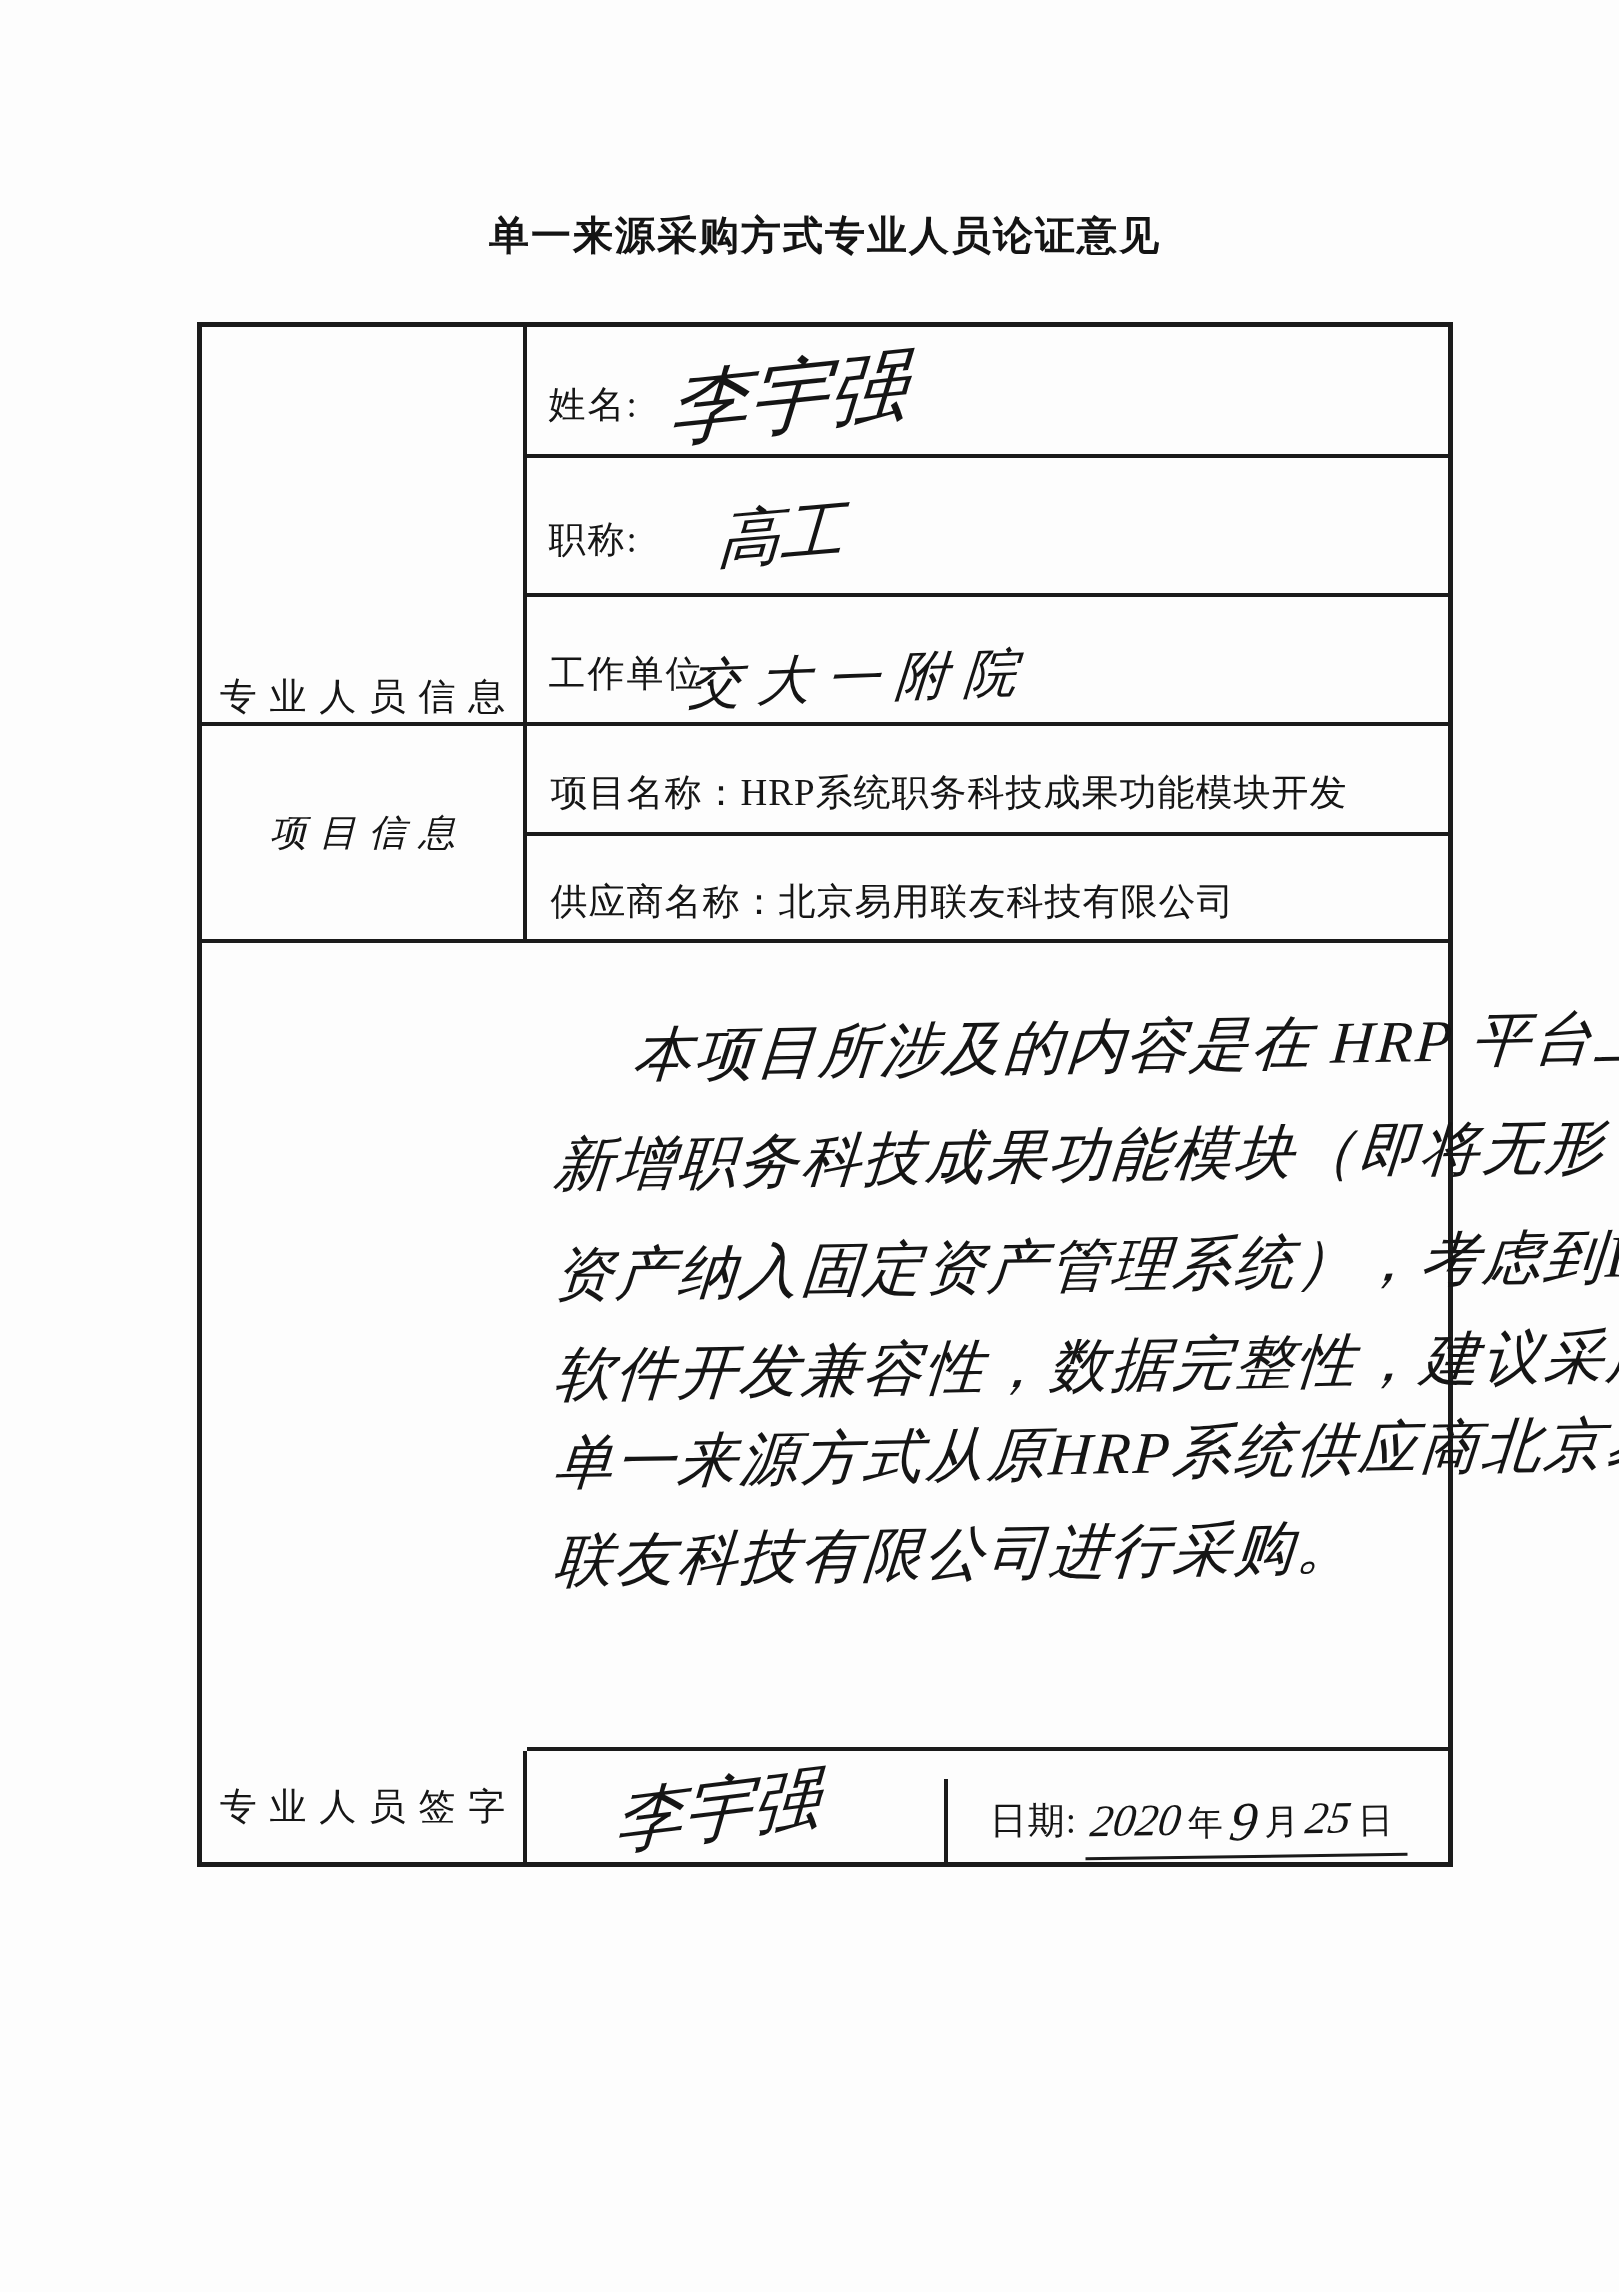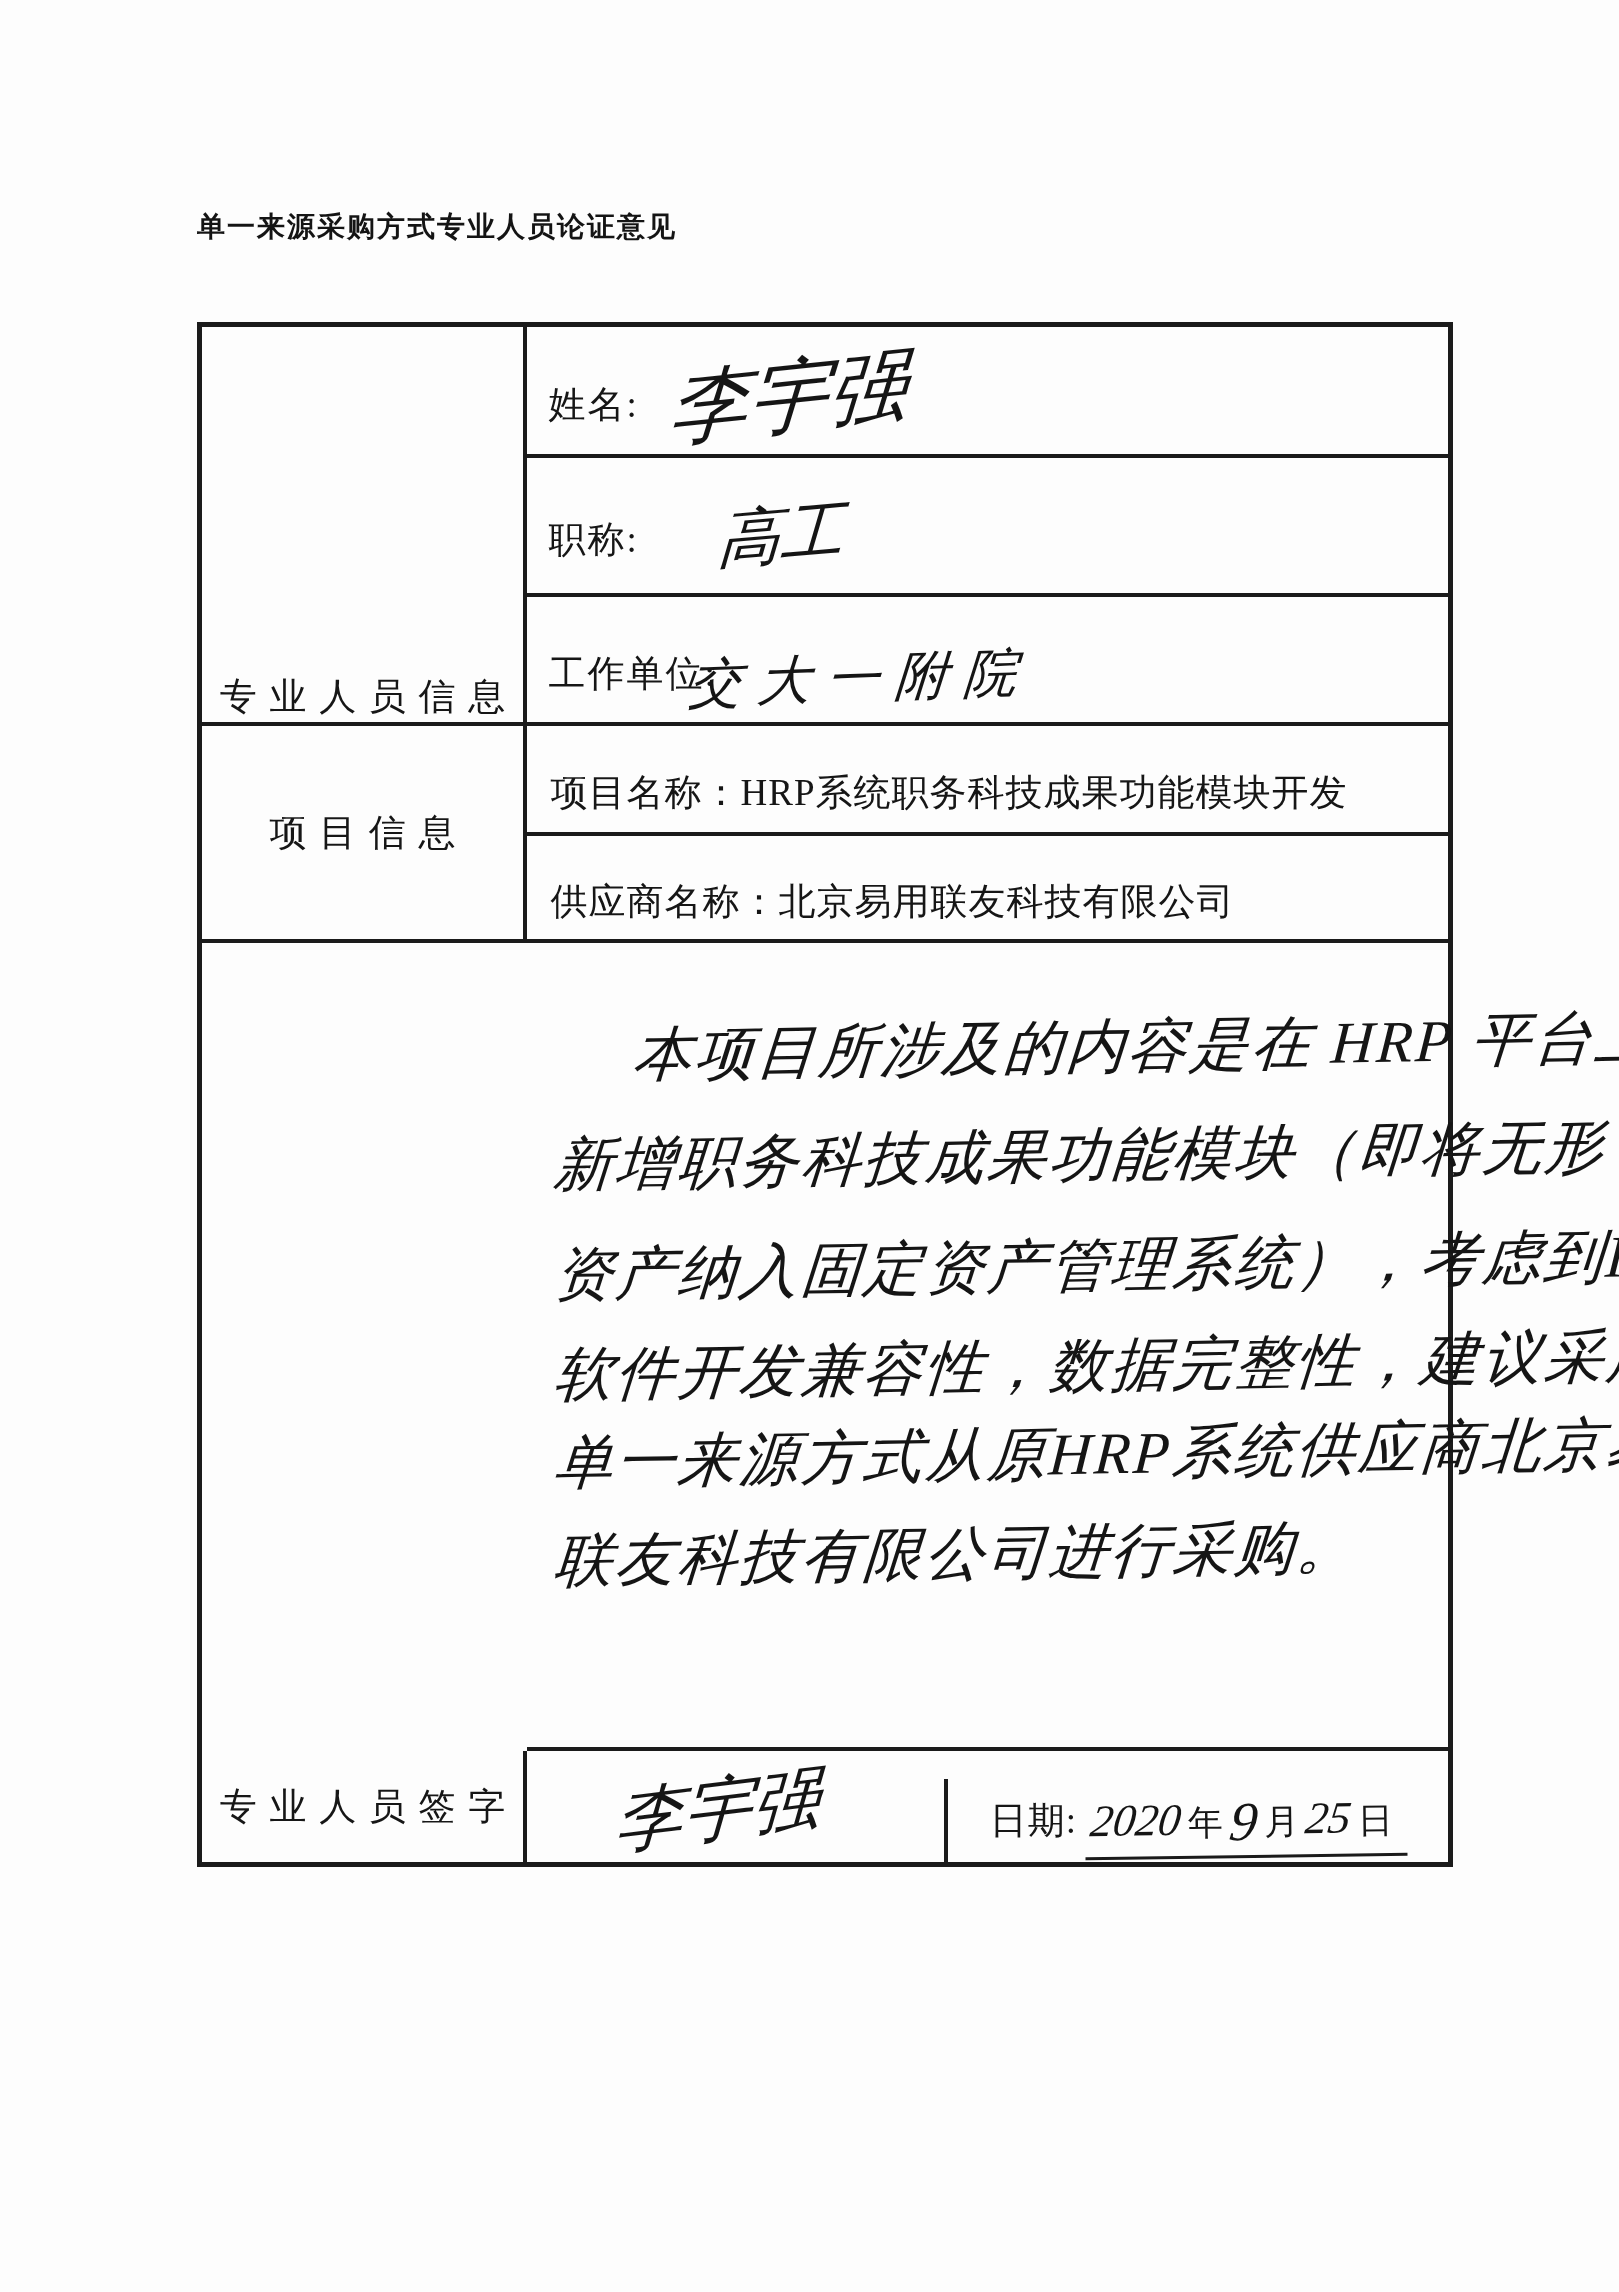--- a/index.html
+++ b/index.html
@@ -10,21 +10,22 @@
     background: #fdfdfd;
     font-family: "Liberation Serif", "DejaVu Serif", serif;
     color: #1a1a1a;
     overflow: hidden;
   }
 
   
   .doc-title {
     position: absolute;
     left: 197px; top: 208px; width: 1256px;
-    font-size: 28px;
+    text-align: center;
+    font-size: 40px;
     font-weight: 700;
     letter-spacing: 2px;
     color: #141414;
   }
 
   
   .form-table {
     position: absolute;
     left: 197px; top: 322px;
     width: 1256px; height: 1545px;
@@ -167,21 +168,21 @@
     <div class="cell no-r" style="grid-column:2; grid-row:2;">
       <span class="fl">职称:</span>
       <span class="hw hw-jobtitle">高工</span>
     </div>
 
     <div class="cell no-r" style="grid-column:2; grid-row:3;">
       <span class="fl">工作单位:</span>
       <span class="hw hw-unit">交大一附院</span>
     </div>
 
-    <div class="cell sec-label ls-wide" style="grid-column:1; grid-row:4 / span 2;">
+    <div class="cell sec-label ls-wide" style="grid-column:1; grid-row:4 / span 2;font-style:italic;">
       <span>项目信息</span>
     </div>
 
     <div class="cell no-r" style="grid-column:2; grid-row:4;">
       <span class="print-line">项目名称：HRP系统职务科技成果功能模块开发</span>
     </div>
 
     <div class="cell no-r" style="grid-column:2; grid-row:5;">
       <span class="print-line">供应商名称：北京易用联友科技有限公司</span>
     </div>

